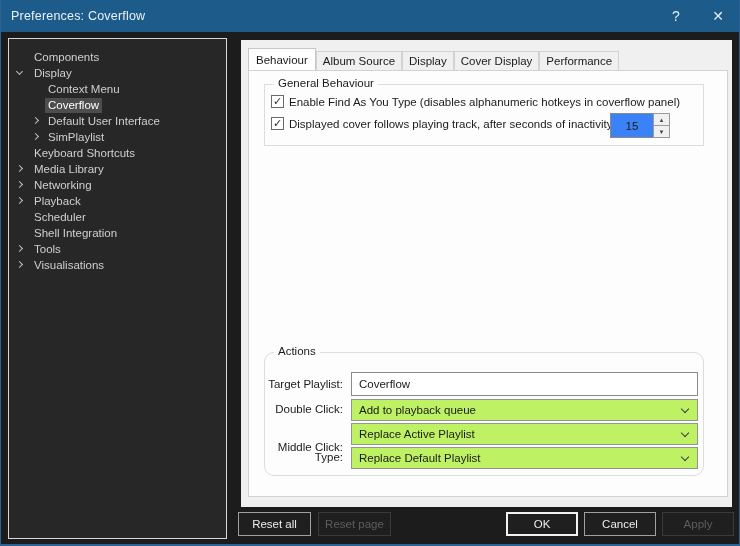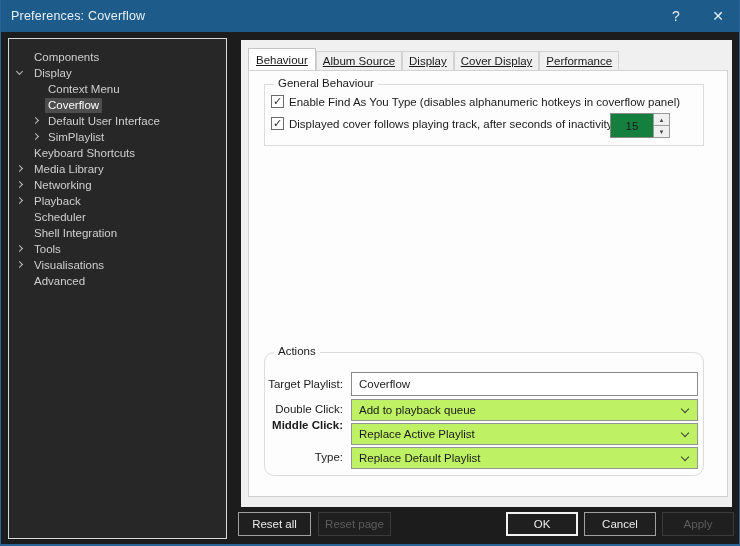--- a/index.html
+++ b/index.html
@@ -39,21 +39,21 @@
   .lvl0 .tree-label { margin-left:25px; }
   .lvl1 .tree-label { margin-left:39px; }
   .tree-label { white-space:nowrap; line-height:15px; }
   .tree-label.selected { background:#4d4d4d; color:#ffffff; padding:0 3px; }
   .lvl1 .tree-label.selected { margin-left:36px; }
   
   .page { position:absolute; left:240px; top:40px; width:491px; height:467px; background:#f0f0f0; color:#1a1a1a; }
   .tabs { position:absolute; left:7px; top:6px; height:25px; display:flex; align-items:flex-end; font-size:11.5px; }
   .tab {
     background:#f0f0f0; border:1px solid #d2d2d2; border-bottom:none;
-    padding:3px 6px 4px; white-space:nowrap;text-decoration:underline;
+    padding:3px 6px 4px; white-space:nowrap;
   }
   .tab.active { background:#ffffff; padding:5px 7px 5px; border-color:#c6c6c6; }
   .tabpage {
     position:absolute; left:7px; top:30px; width:480px; height:427px;
     background:#fdfdfd; border:1px solid #d2d2d2; font-size:11.5px;
   }
   .fieldset { position:absolute; border:1px solid #dcdcdc; }
   .fs-legend { position:absolute; top:-8px; left:9px; background:#fdfdfd; padding:0 4px; white-space:nowrap; }
   .fs-general { left:15px; top:13px; width:440px; height:62px; }
   .fs-actions { left:15px; top:281px; width:440px; height:124px;border-radius:10px; }
@@ -62,33 +62,33 @@
   .checkbox {
     position:absolute; left:6px; top:0; width:13px; height:13px;
     background:#ffffff; border:1px solid #6b6b6b;
     display:flex; align-items:center; justify-content:center;
   }
   .checkmark { font-size:11px; color:#2b2b2b; line-height:1; margin-top:-1px; }
   .cb-label { position:absolute; left:24px; top:0; white-space:nowrap; line-height:14px; }
   .spinner { position:absolute; left:345px; top:28px; width:60px; height:25px; }
   .spin-text {
     position:absolute; left:0; top:0; width:44px; height:25px;
-    background:#15803d; border:1px solid #8a8a8a;
+    background:#3b82f6; border:1px solid #8a8a8a;
     display:flex; align-items:center; justify-content:center; font-size:11.5px;
   }
   .spin-btns { position:absolute; left:43px; top:0; width:17px; height:25px; }
   .spin-up, .spin-down {
     position:absolute; left:0; width:17px; height:13px;
     background:#f0f0f0; border:1px solid #9a9a9a;
     display:flex; align-items:center; justify-content:center;
     font-size:6px; color:#444;
   }
   .spin-up { top:0; } .spin-down { top:12px; }
   .act-label { position:absolute; left:0; width:78px; text-align:right; white-space:nowrap; }
-  .al-1 { top:25px; } .al-2 { top:50px; } .al-3 { top:66px;font-weight:bold; } .al-4 { top:98px; }
+  .al-1 { top:25px; } .al-2 { top:50px; } .al-3 { top:88px; } .al-4 { top:98px; }
   .act-input {
     position:absolute; left:86px; top:19px; width:347px; height:24px;
     border:1px solid #8a8a8a; background:#fff; font:inherit; padding:0 7px; color:#1a1a1a;
   }
   .combo {
     position:absolute; left:86px; width:347px; height:22px;
     background:#bef264; border:1px solid #949494;
     display:flex; align-items:center; padding-left:7px; white-space:nowrap;
   }
   .cmb-1 { top:46px; } .cmb-2 { top:70px; } .cmb-3 { top:94px; }
@@ -166,23 +166,20 @@
     <div class="tree-row lvl0">
       <span class="tree-label">Shell Integration</span>
     </div>
     <div class="tree-row lvl0">
       <span class="chev collapsed"></span>
       <span class="tree-label">Tools</span>
     </div>
     <div class="tree-row lvl0">
       <span class="chev collapsed"></span>
       <span class="tree-label">Visualisations</span>
-    </div>
-    <div class="tree-row lvl0">
-      <span class="tree-label">Advanced</span>
     </div>
   </div>
 
   <div class="page">
     <div class="tabs">
       <div class="tab active">Behaviour</div>
       <div class="tab">Album Source</div>
       <div class="tab">Display</div>
       <div class="tab">Cover Display</div>
       <div class="tab">Performance</div>

